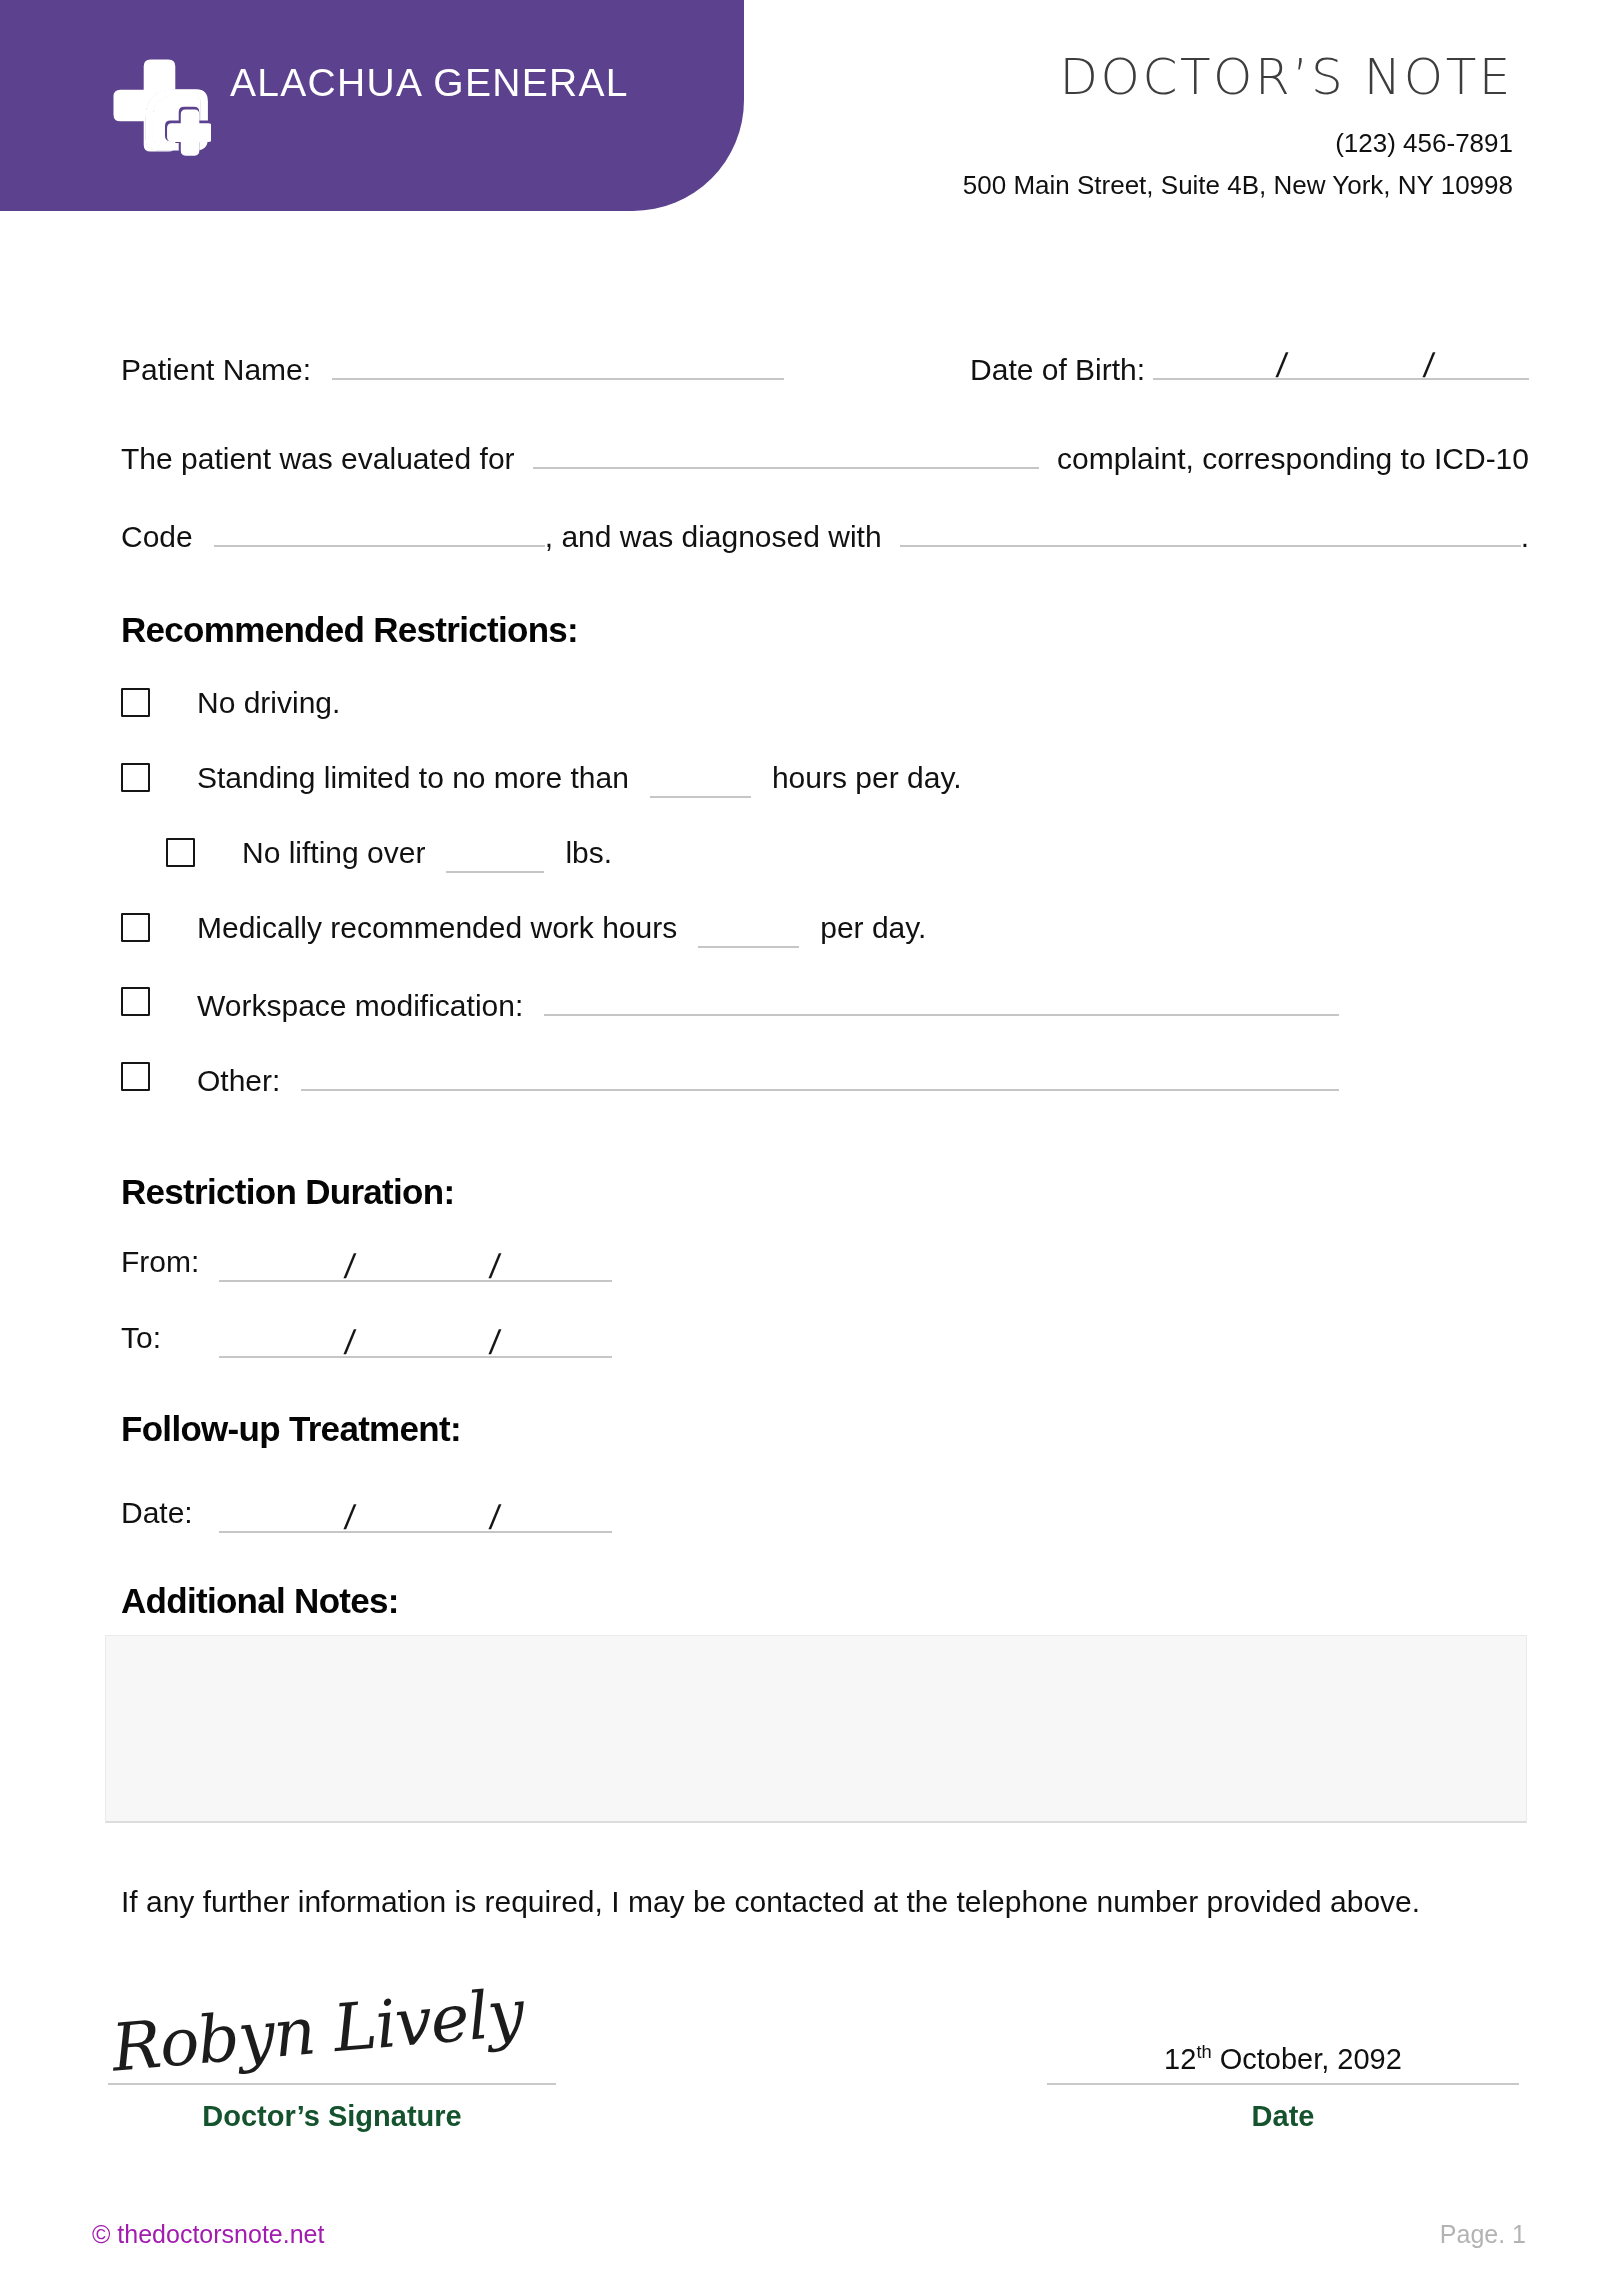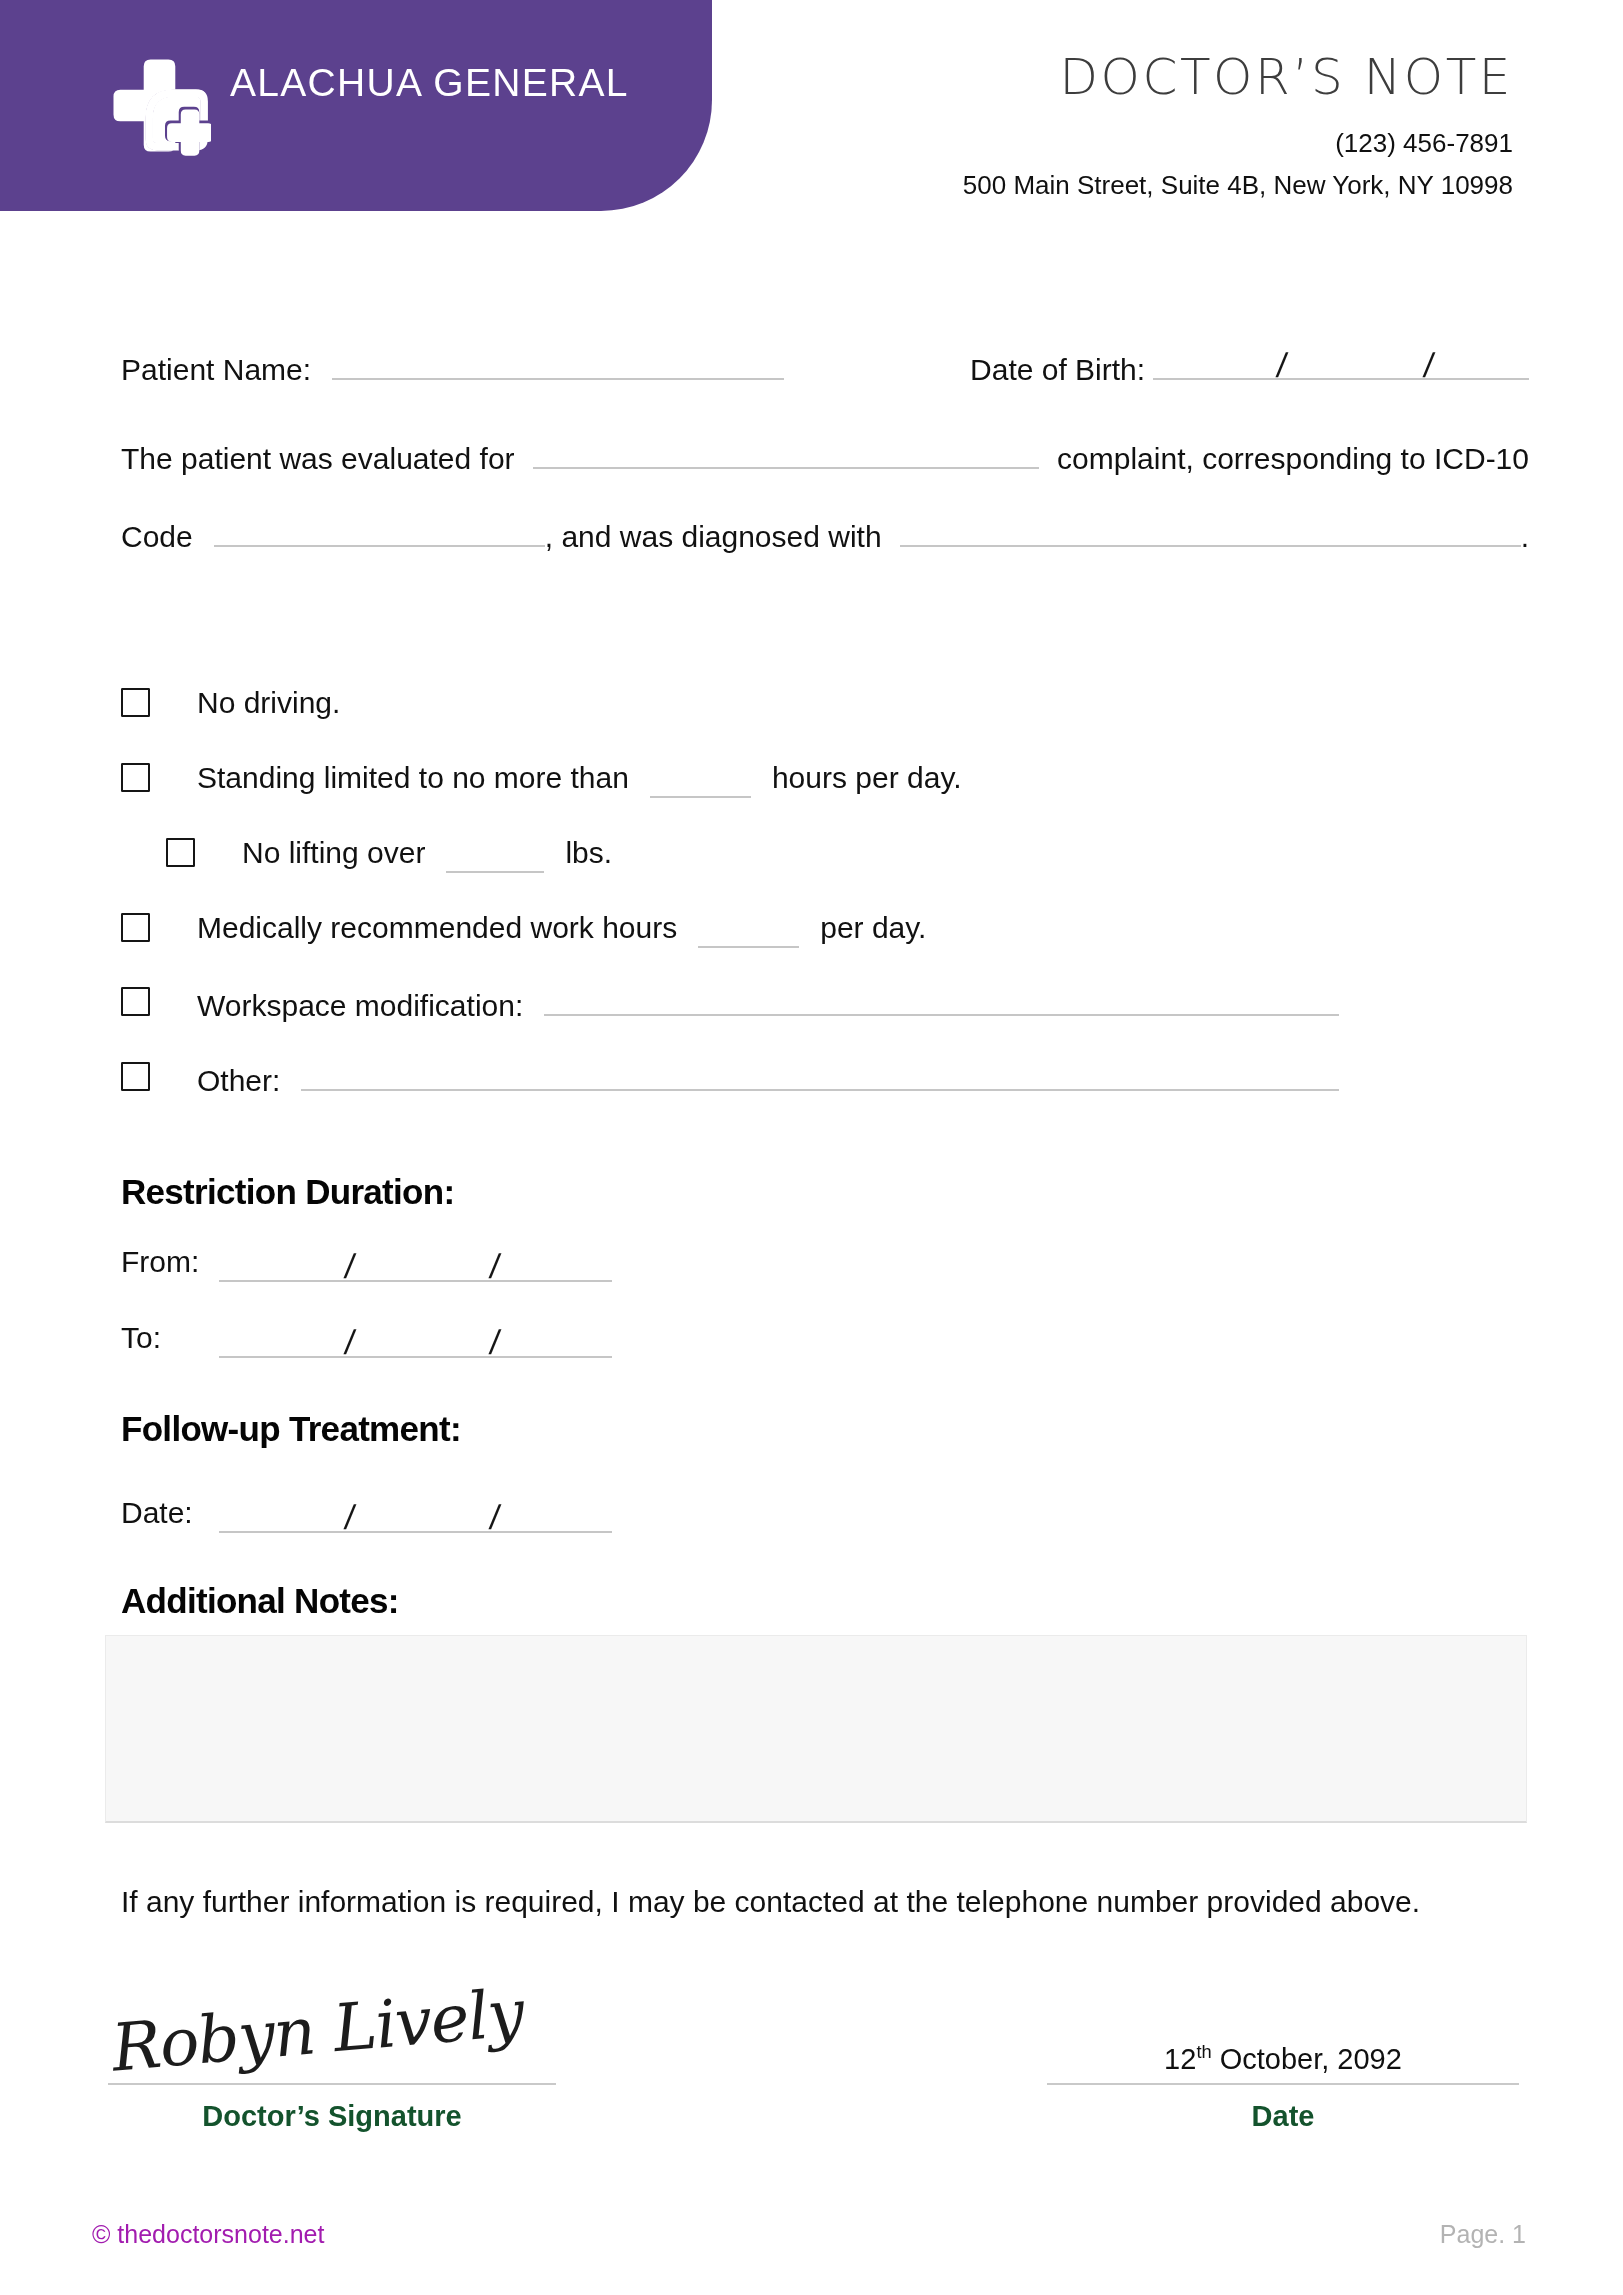--- a/index.html
+++ b/index.html
@@ -1,21 +1,21 @@
 <!DOCTYPE html>
 <html style="font-size:10.5px"><head>
 <meta charset="utf-8">
 <style>
   html,body{margin:0;padding:0;background:#ffffff;}
   .page{position:relative;width:1623px;height:2295px;background:#ffffff;overflow:hidden;
         font-family:"Liberation Sans",sans-serif;color:#111;}
 
   
   .banner{position:absolute;left:0;top:0;width:712px;height:211px;
-          background:#5c418e;border-radius:0 0 111px 0;}
+          background:#5c418e;border-radius:0 0 111px 0;padding-left:32px;}
   .logo{position:absolute;left:108px;top:54px;width:103px;height:103px;}
   .hosp-name{position:absolute;left:230px;top:63px;color:#ffffff;line-height:1;}
   .hosp-name .l1{font-size:39px;letter-spacing:1.3px;}
   .hosp-name .l2{font-size:39px;letter-spacing:1.3px;margin-top:10.5px;}
 
   .hdr-right{position:absolute;top:52px;right:110px;text-align:right;}
   .doc-title{font-family:"DejaVu Sans",sans-serif;font-weight:100;font-size:50px;
              letter-spacing:2.6px;color:#3d3d3d;line-height:1;}
   .hdr-phone{font-size:26px;margin-top:26px;color:#101010;}
   .hdr-addr{font-size:26px;margin-top:10.5px;color:#101010;}
@@ -94,20 +94,21 @@
   </div>
 
   <div class="row flexrow" style="top:520px;">
     <span>Code</span>
     <span class="blank" style="width:331px;margin-left:21px;"></span>
     <span>, and was diagnosed with</span>
     <span class="blank fill" style="margin-left:18.3px;"></span>
     <span>.</span>
   </div>
 
+  <div class="heading" style="top:610px;">Recommended Restrictions:</div>
 
   <div class="row" style="top:686px;">
     <span class="checkbox"></span><span>No driving.</span>
   </div>
 
   <div class="row" style="top:761px;">
     <span class="checkbox"></span><span>Standing limited to no more than</span><span class="blank" style="width:101px;margin:0 21px;"></span><span>hours per day.</span>
   </div>
 
   <div class="row" style="top:836px;padding-left:45px;">

